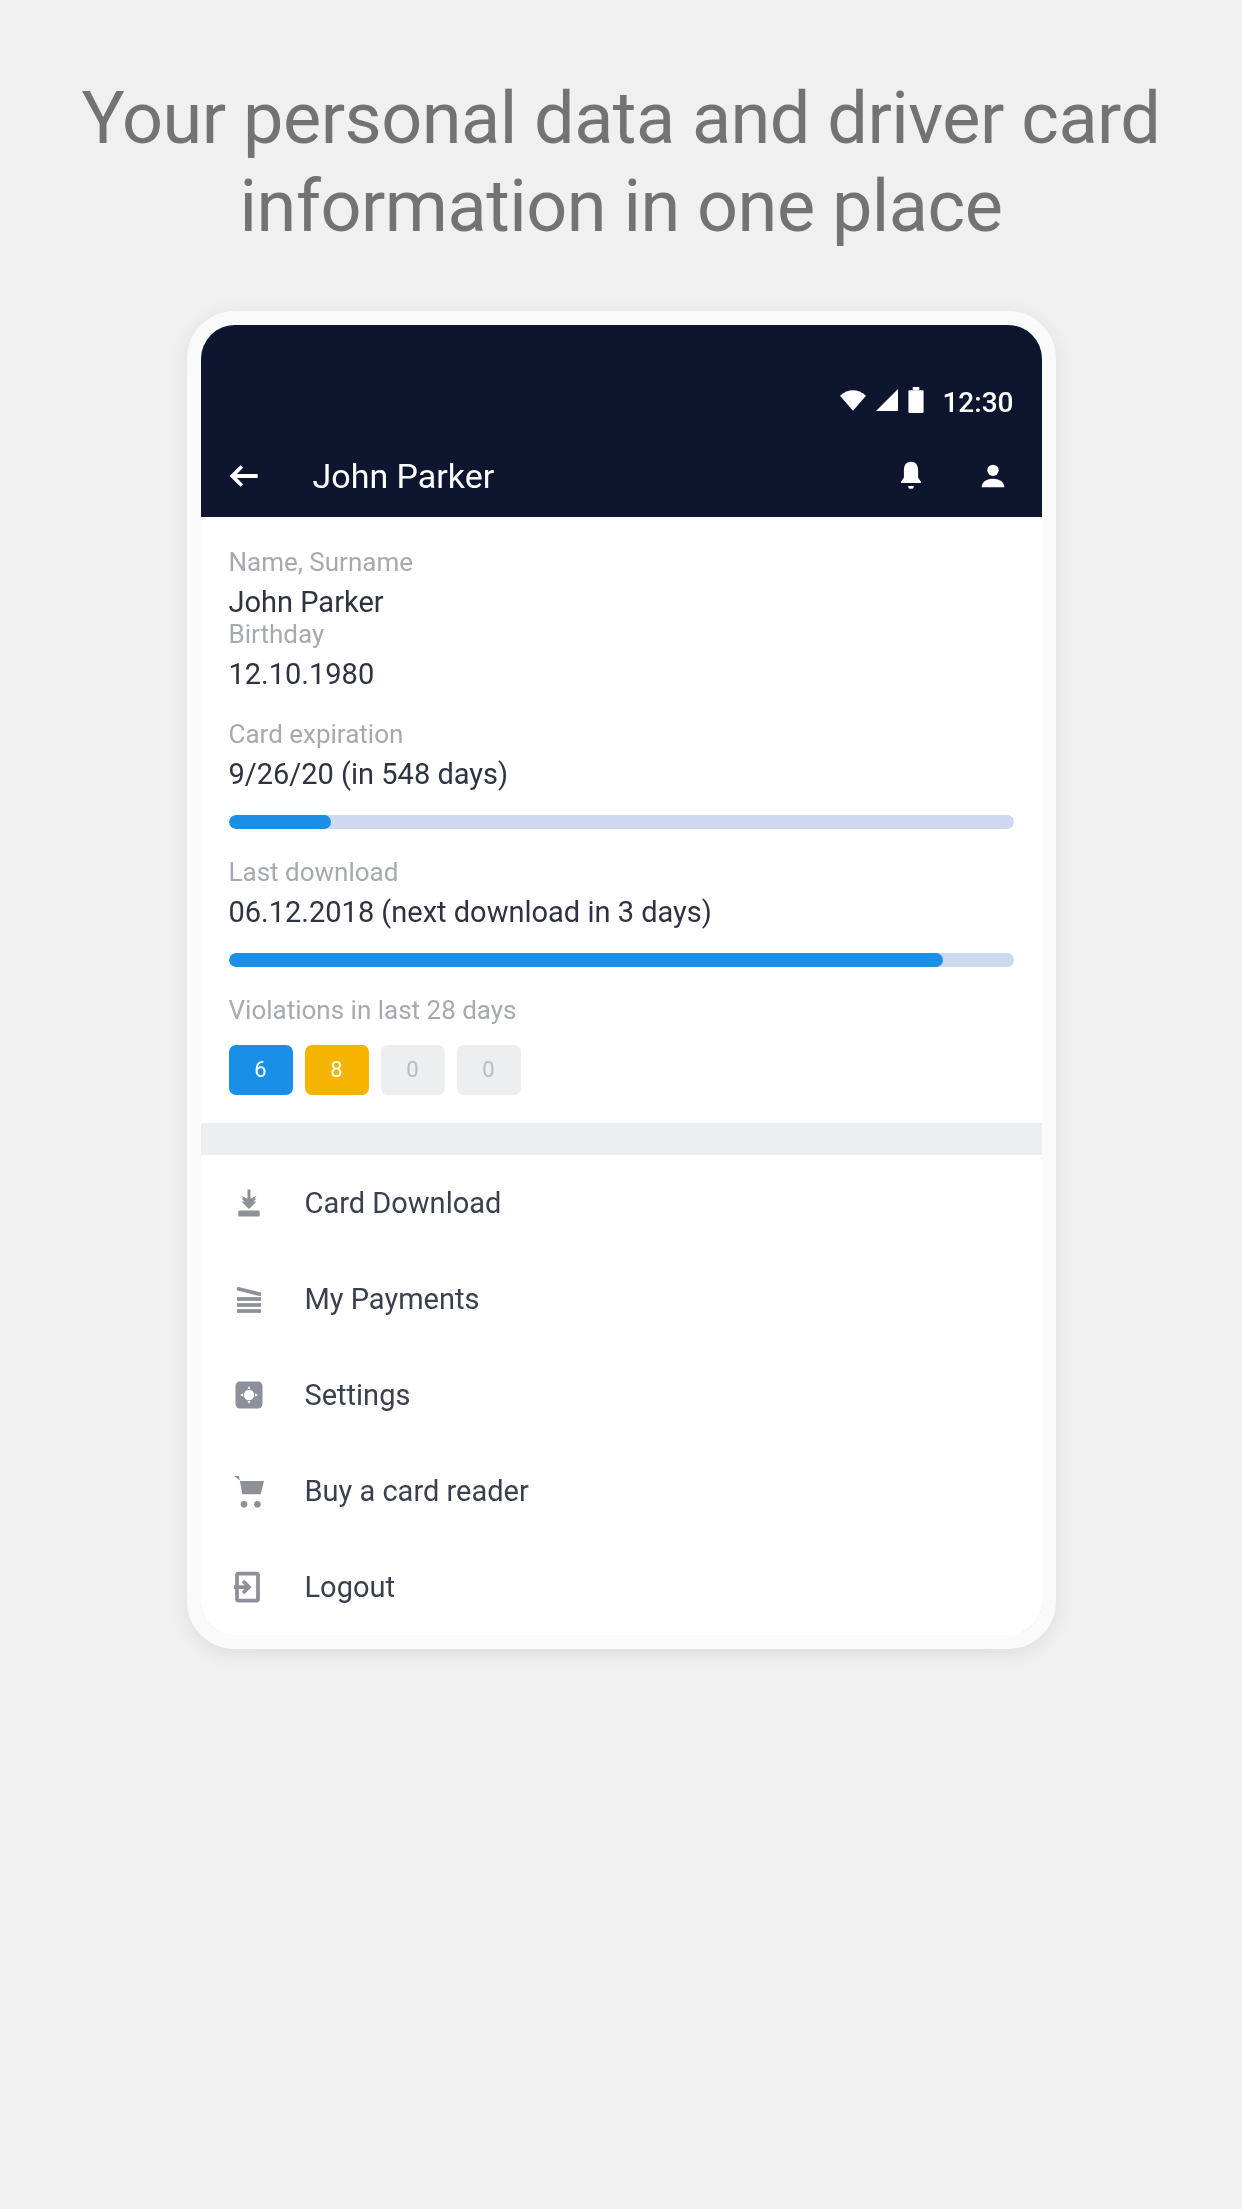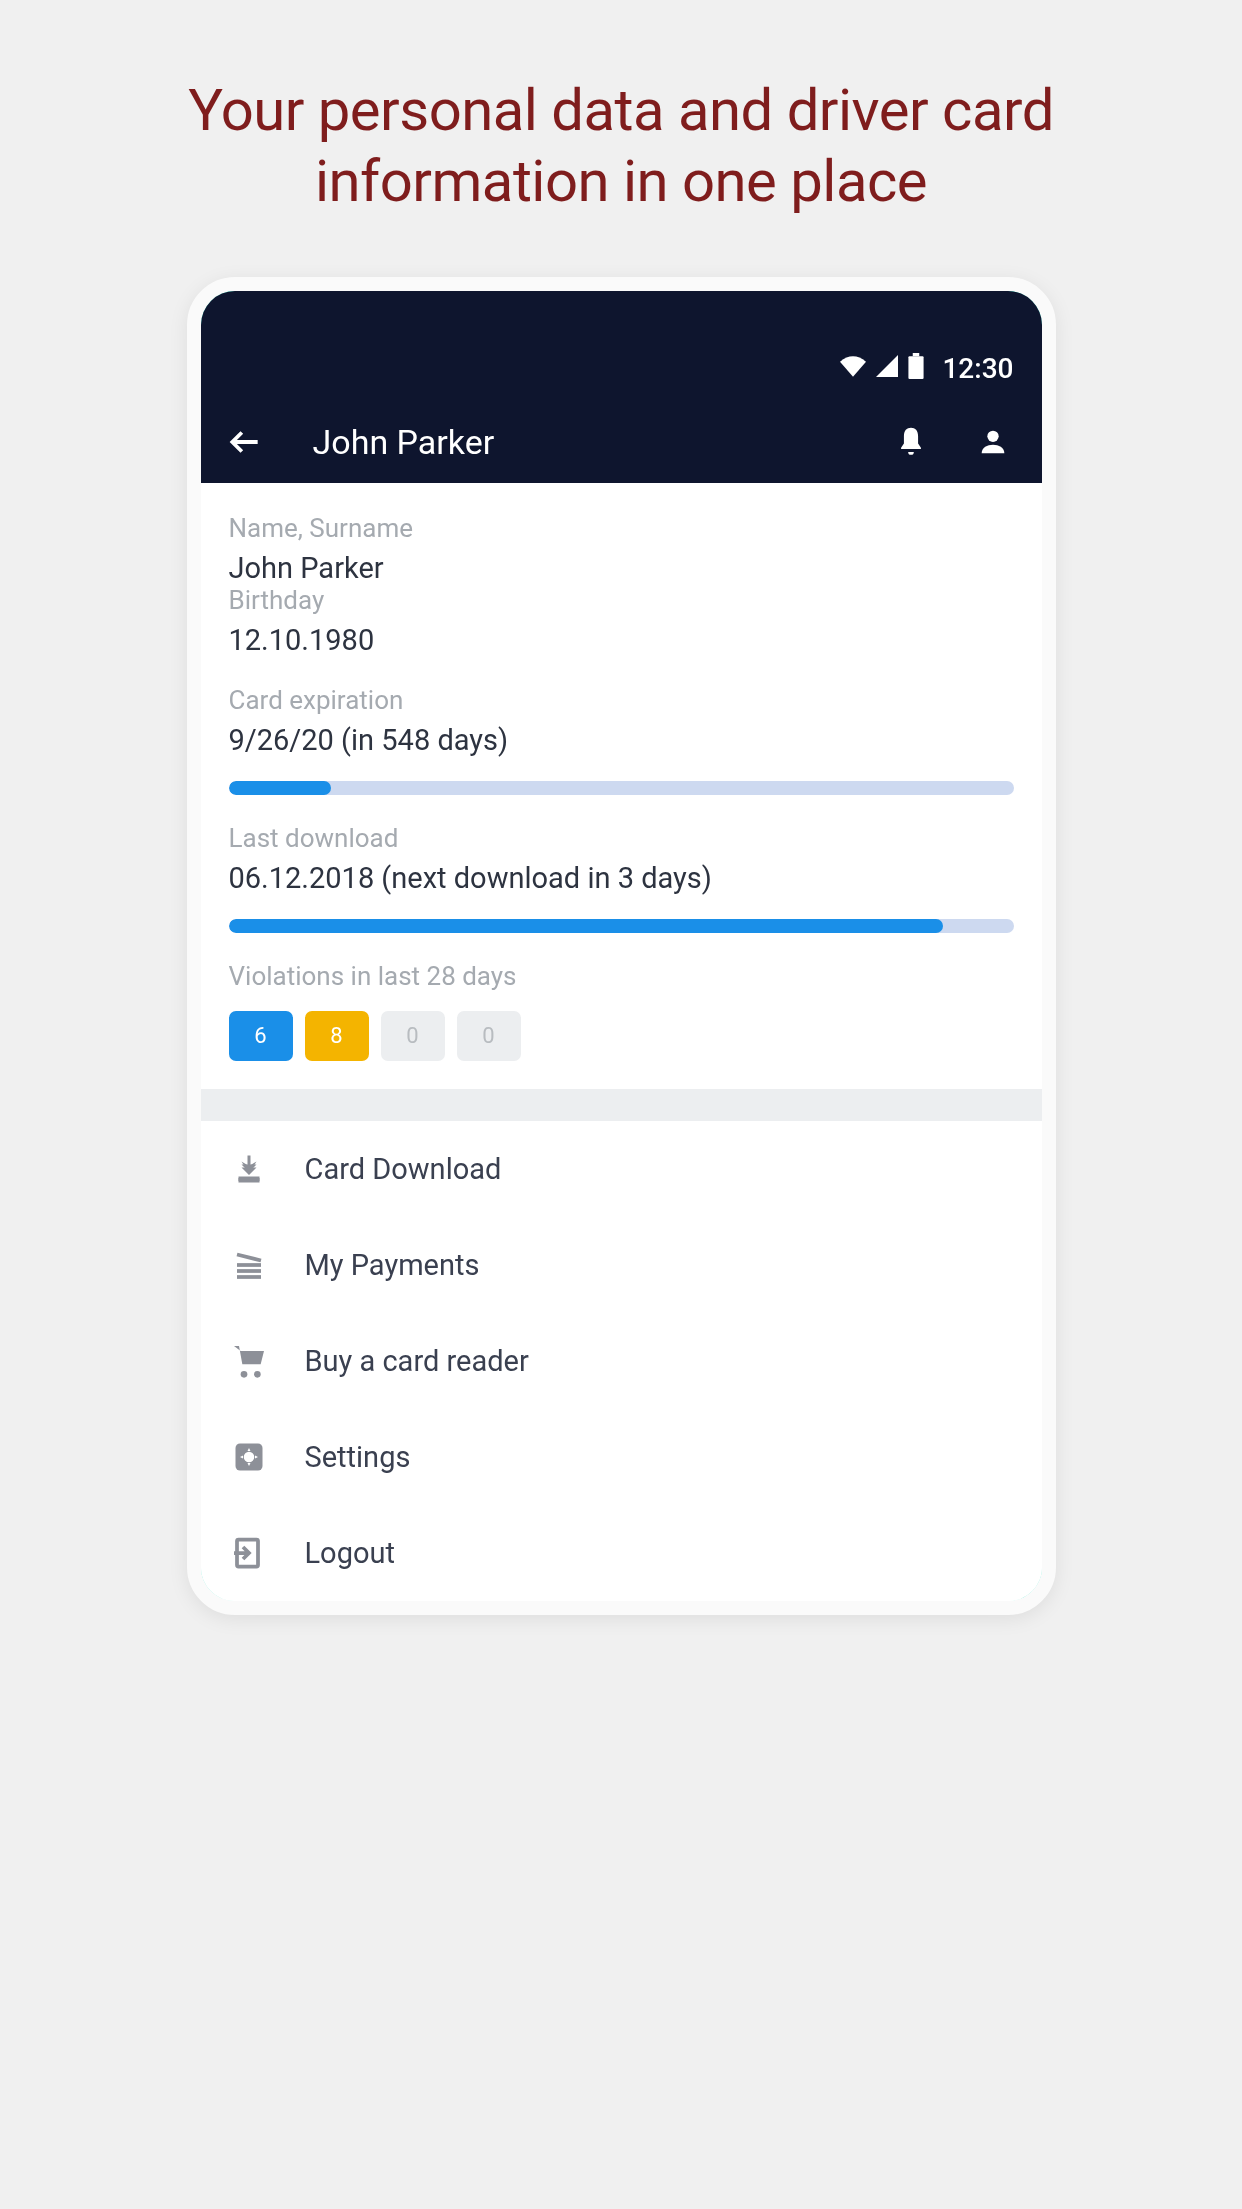--- a/index.html
+++ b/index.html
@@ -10,22 +10,22 @@
     body {
       font-family: -apple-system, BlinkMacSystemFont, 'Segoe UI', Roboto, Helvetica, Arial, sans-serif;
       background: #f0f0f0;
       width: 1242px;
       height: 2209px;
       overflow: hidden;
     }
     .page-header {
       text-align: center;
       padding: 75px 60px 60px;
-      color: #7f1d1d;
-      font-size: 58px;
+      color: #737373;
+      font-size: 72px;
       line-height: 1.22;
       font-weight: 400;
       letter-spacing: -0.5px;
     }
     .phone-wrapper {
       display: flex;
       justify-content: center;
     }
     .phone {
       width: 869px;
@@ -304,42 +304,42 @@
                 <path d="M4 12 H20"></path>
                 <path d="M4 16 H20"></path>
                 <path d="M4 20 H20"></path>
               </svg>
           </div>
           <div class="menu-label">My Payments</div>
         </div>
 
         <div class="menu-item">
           <div class="menu-icon">
+            <svg width="36" height="36" viewBox="0 0 24 24" fill="#8d9098">
+                <rect x="3" y="3" width="18" height="18" rx="3"></rect>
+                <circle cx="12" cy="12" r="3.5" fill="#fff"></circle>
+                <path d="M12 6 L13 8 L11 8 Z M12 18 L11 16 L13 16 Z M6 12 L8 11 L8 13 Z M18 12 L16 13 L16 11 Z" fill="#fff"></path>
+              </svg>
+          </div>
+          <div class="menu-label">Settings</div>
+        </div>
+
+        <div class="menu-item">
+          <div class="menu-icon">
             <svg width="40" height="40" viewBox="0 0 24 24" fill="#8d9098">
                 <path d="M3 3 H6 L8 14 H19 L21 6 H7"></path>
                 <circle cx="9" cy="20" r="2"></circle>
                 <circle cx="17" cy="20" r="2"></circle>
               </svg>
           </div>
           <div class="menu-label">Buy a card reader</div>
         </div>
 
         <div class="menu-item">
           <div class="menu-icon">
-            <svg width="36" height="36" viewBox="0 0 24 24" fill="#8d9098">
-                <rect x="3" y="3" width="18" height="18" rx="3"></rect>
-                <circle cx="12" cy="12" r="3.5" fill="#fff"></circle>
-                <path d="M12 6 L13 8 L11 8 Z M12 18 L11 16 L13 16 Z M6 12 L8 11 L8 13 Z M18 12 L16 13 L16 11 Z" fill="#fff"></path>
-              </svg>
-          </div>
-          <div class="menu-label">Settings</div>
-        </div>
-
-        <div class="menu-item">
-          <div class="menu-icon">
             <svg width="36" height="36" viewBox="0 0 24 24" fill="none" stroke="#8d9098" stroke-width="2.5">
                 <rect x="4" y="3" width="14" height="18" rx="1"></rect>
                 <path d="M2 12 H12 M8 8 L12 12 L8 16" fill="none"></path>
               </svg>
           </div>
           <div class="menu-label">Logout</div>
         </div>
 
       </div>
 

